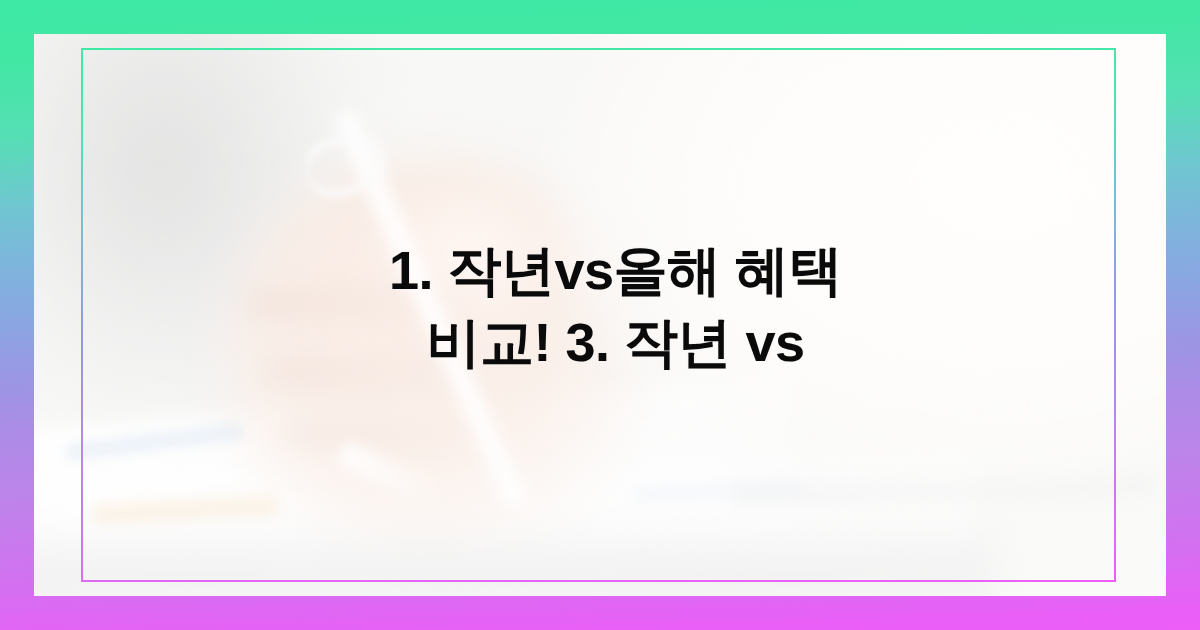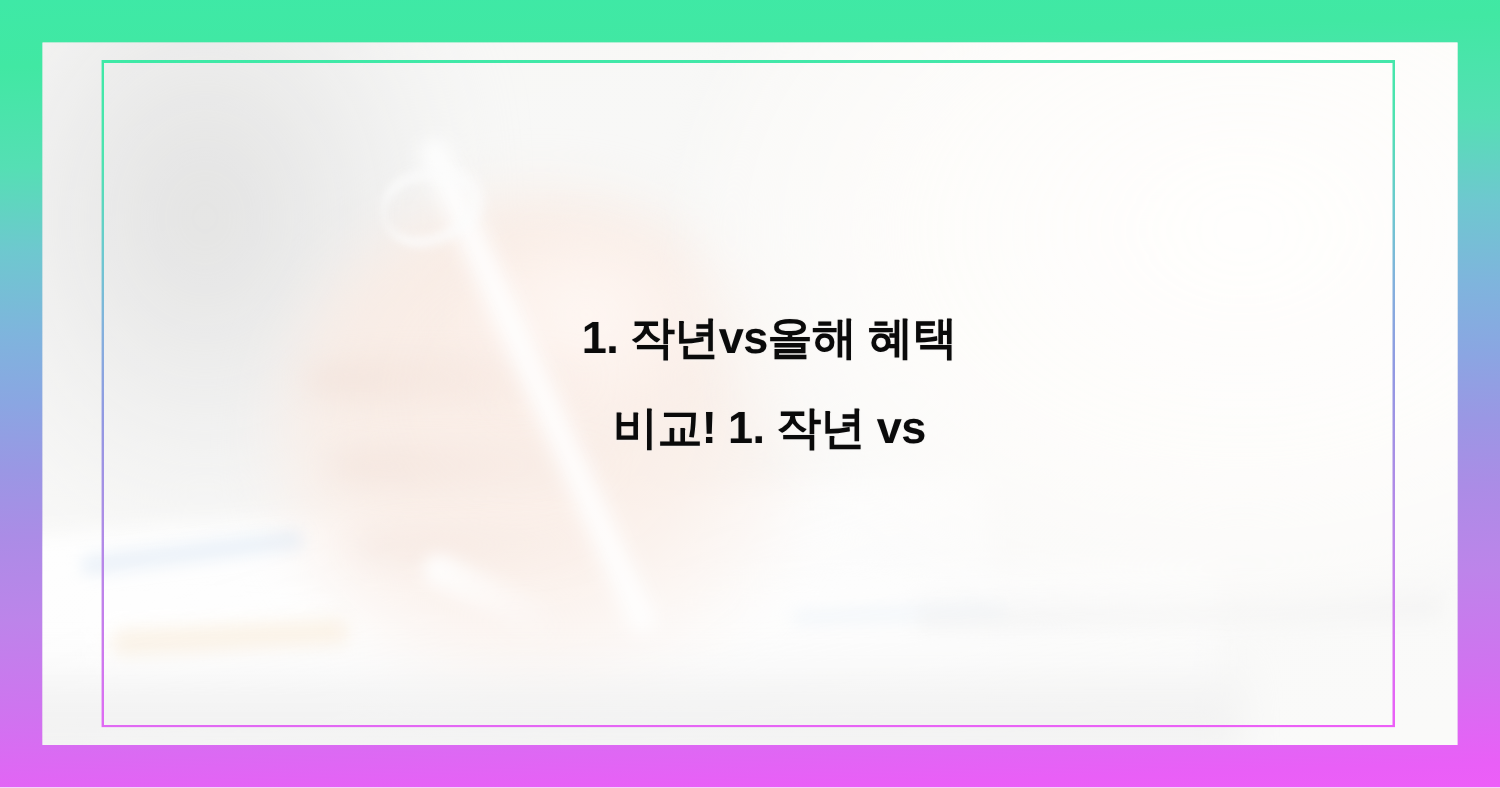--- a/index.html
+++ b/index.html
@@ -262,21 +262,21 @@
     right: 0;
     top: 200px;
     text-align: center;
     pointer-events: none;
   }
 
   #headline .line {
     display: block;
     font-family: "Liberation Sans", "DejaVu Sans", sans-serif;
     font-weight: 700;
-    font-size: 36px;
+    font-size: 54px;
     line-height: 72px;
     letter-spacing: -0.5px;
     color: #0a0a0a;
     text-shadow:
       0 1px 2px rgba(255,255,255,0.55),
       0 0 1px rgba(0,0,0,0.25);
     white-space: pre;
     padding-left: 31px;
   }
 </style>
@@ -306,17 +306,17 @@
       <div class="ph ph-deskshadow"></div>
       <div class="ph ph-warm"></div>
       <div class="ph ph-blowout"></div>
       <div id="photo-wash"></div>
     </div>
 
     <div id="inner-rule"></div>
 
     <div id="headline">
       <span class="line">1. 작년vs올해 혜택</span>
-      <span class="line">비교! 1. 작년 vs</span>
+      <span class="line">비교! 3. 작년 vs</span>
     </div>
 
   </div>
 </div>
 
 </body></html>

